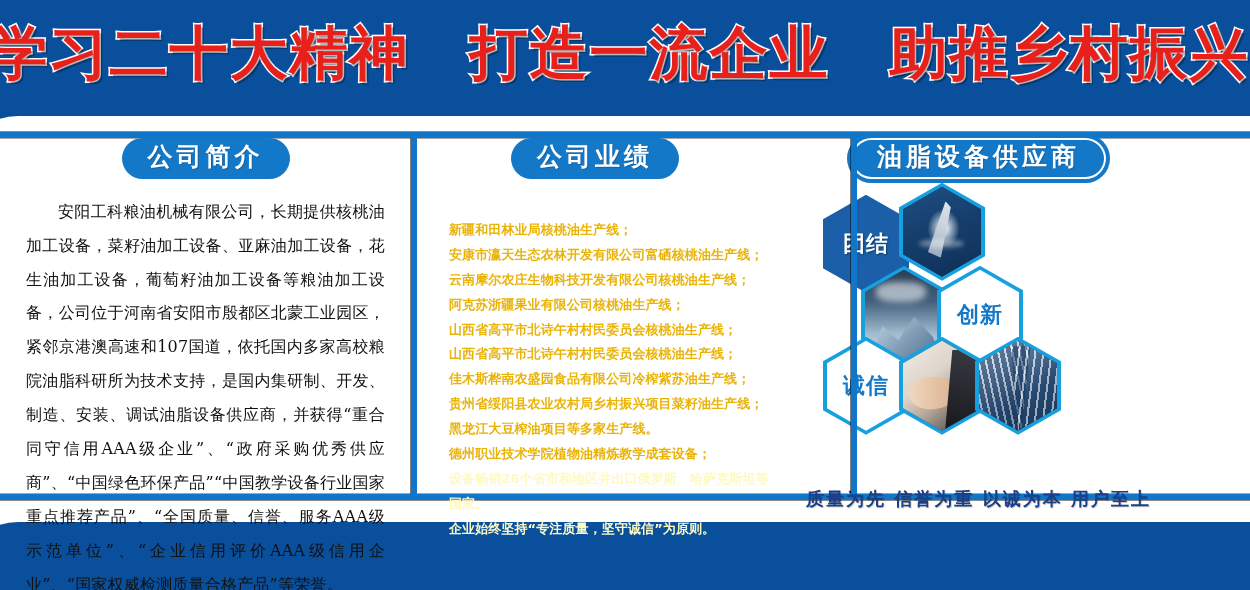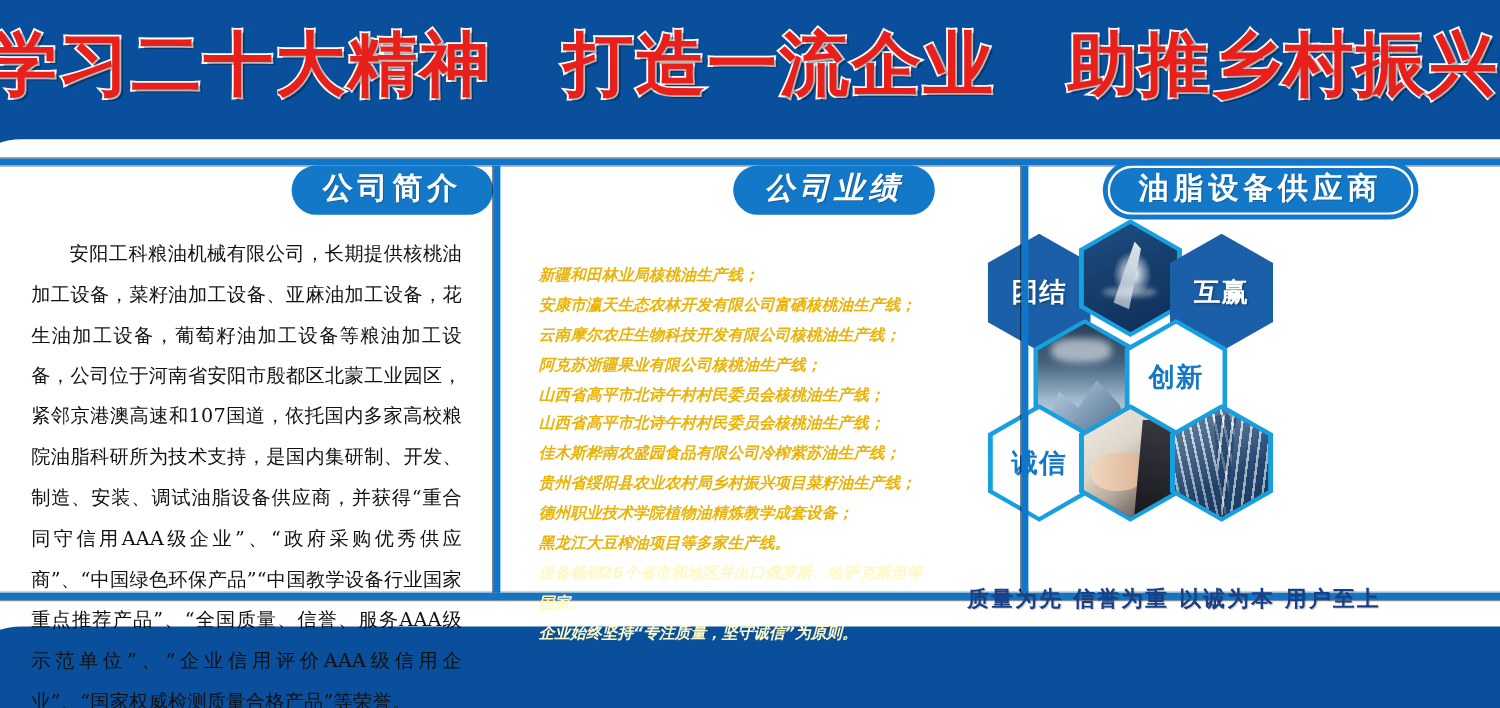--- a/index.html
+++ b/index.html
@@ -69,21 +69,21 @@
     border-top-left-radius:58px;
   }
 
   
   .columns{
     position:absolute; left:0; top:138px; width:1250px; height:356px;
     display:flex;
   }
   .col{ position:relative; height:100%; }
   .col-left{ width:411px; }
-  .col-mid { width:368px;font-style:italic; }
+  .col-mid { width:368px; }
   .col-right{ width:399px; }
   .vdiv{
     position:absolute; top:0; width:6px; height:356px;
     background:#0f76c9;
   }
   .vdiv::before{
     content:""; position:absolute; left:-1px; top:0; width:1px; height:100%;
     background:rgba(0,0,0,.5);
   }
   .vdiv.d1{ left:411px; }
@@ -100,21 +100,21 @@
     padding:5px 26px 7px 26px;
     font-size:25px;
     letter-spacing:4px;
     line-height:1.15;
     text-shadow:1px 1px 0 rgba(0,0,0,.18);
   }
   .pill.outline{
     background:#1478c8;
     box-shadow:0 0 0 2px #ffffff inset, 0 0 0 4px #1478c8;
   }
-  .pillrow{ text-align:right; }
+  .pillrow{ text-align:center; }
 
   
   .intro{
     margin:16px 26px 0 26px;
     font-family:"DejaVu Serif","Liberation Serif",serif;
     font-size:16px;
     line-height:2.12;
     color:#111;
     text-align:justify;
     text-indent:2em;
@@ -282,22 +282,22 @@
       <div class="perf">
         <span class="lead">先后承建了</span>
         <span class="red">新疆和田林业局核桃油生产线；</span>
         <span class="red">安康市瀛天生态农林开发有限公司富硒核桃油生产线；</span>
         <span class="red">云南摩尔农庄生物科技开发有限公司核桃油生产线；</span>
         <span class="red">阿克苏浙疆果业有限公司核桃油生产线；</span>
         <span class="red">山西省高平市北诗午村村民委员会核桃油生产线；</span>
         <span class="red">山西省高平市北诗午村村民委员会核桃油生产线；</span>
         <span class="red">佳木斯桦南农盛园食品有限公司冷榨紫苏油生产线；</span>
         <span class="red">贵州省绥阳县农业农村局乡村振兴项目菜籽油生产线；</span>
+        <span class="red">黑龙江大豆榨油项目等多家生产线。</span>
         <span class="red">德州职业技术学院植物油精炼教学成套设备；</span>
-        <span class="red">黑龙江大豆榨油项目等多家生产线。</span>
         <span class="tail">设备畅销26个省市和地区并出口俄罗斯、哈萨克斯坦等国家。</span>
         <span class="tail">企业始终坚持“专注质量，坚守诚信”为原则。</span>
       </div>
     </div>
 
     <div class="col col-right">
       <div class="pillrow">
         <span class="pill outline">油脂设备供应商</span>
       </div>
 
@@ -307,24 +307,20 @@
           <div class="inner"></div>
           <span class="lbl">团结</span>
         </div>
 
         <div class="hex photo h2">
           <div class="inner">
             <div class="ph-carrier"></div>
           </div>
         </div>
 
-        <div class="hex solid h3">
-          <div class="inner"></div>
-          <span class="lbl">互赢</span>
-        </div>
 
         <div class="hex photo h4">
           <div class="inner">
             <div class="ph-success"></div>
           </div>
         </div>
 
         <div class="hex outline2 h5">
           <div class="inner"></div>
           <span class="lbl">创新</span>

